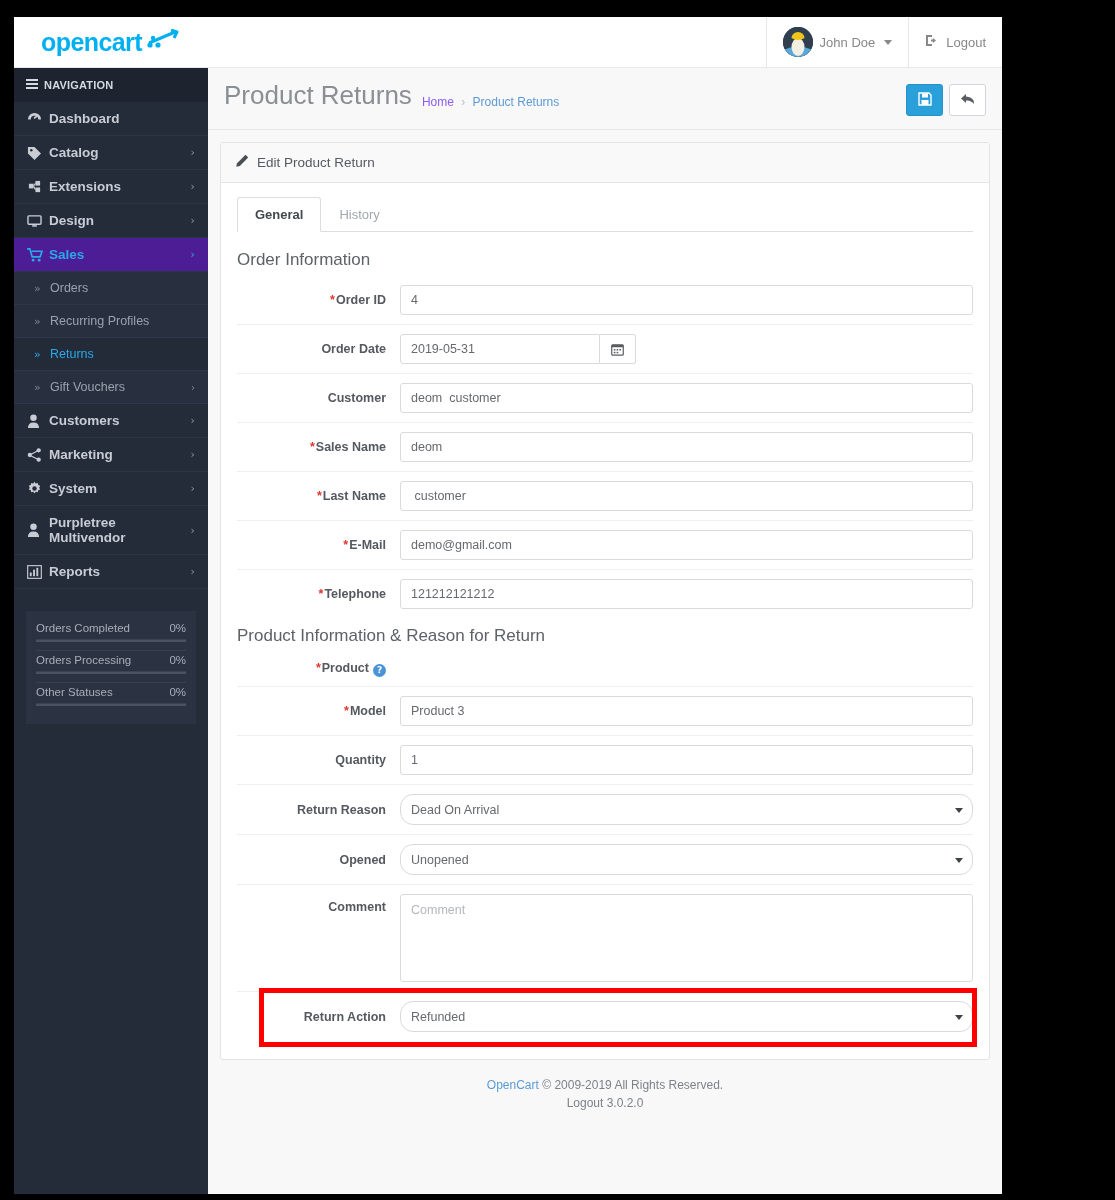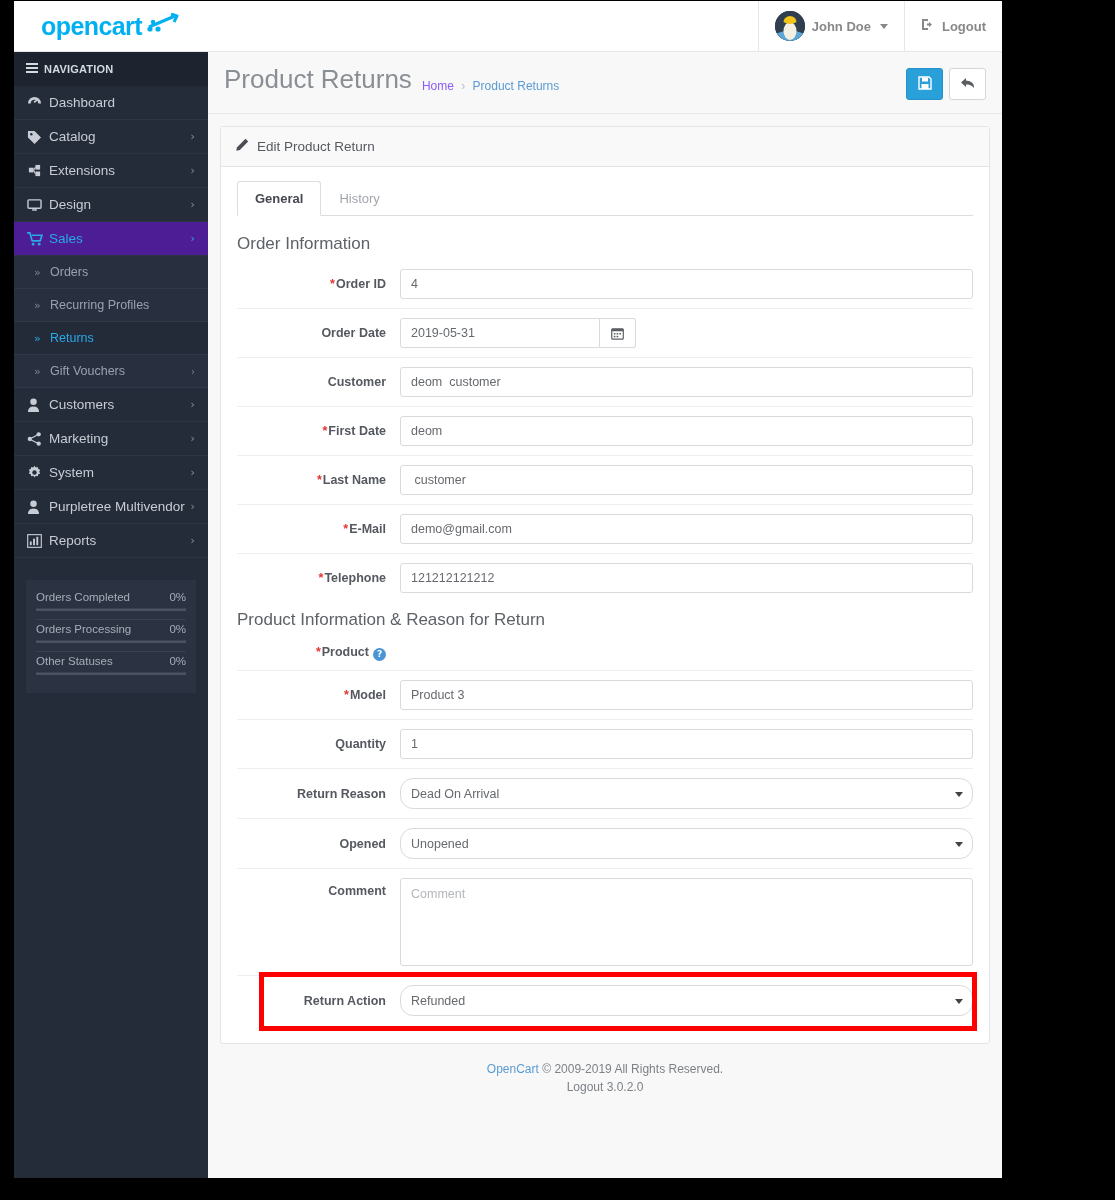--- a/index.html
+++ b/index.html
@@ -8,21 +8,21 @@
     width: 1115px;
     height: 1200px;
     background: #000000;
     font-family: "Liberation Sans", sans-serif;
     overflow: hidden;
   }
 
   #app {
     position: absolute;
     left: 14px;
-    top: 1px;
+    top: 17px;
     width: 988px;
     height: 1177px;
     background: #f8f8f8;
     overflow: hidden;
   }
 
   
   .topbar {
     display: flex;
     height: 51px;
@@ -51,21 +51,20 @@
     position: relative;
     width: 34px;
     height: 20px;
   }
   .brand-cart svg { position: absolute; top: -2px; left: 0; }
 
   .topbar-right {
     margin-left: auto;
     display: flex;
     align-items: stretch;
-    font-weight: bold;
   }
   .tb-item {
     display: flex;
     align-items: center;
     gap: 7px;
     padding: 0 16px;
     font-size: 13px;
     color: #888888;
     border-left: 1px solid #e7e7e7;
     cursor: pointer;
@@ -124,21 +123,21 @@
     cursor: pointer;
     position: relative;
   }
   .nav-item .ni-icon {
     width: 22px;
     display: inline-flex;
     align-items: center;
     color: #c8ccd4;
     flex: none;
   }
-  .nav-item .ni-label { flex: 1; }
+  .nav-item .ni-label { flex: 1; font-weight: bold; }
   .nav-item .ni-arrow {
     font-size: 11px; color: #8d949f; font-family: "DejaVu Sans", sans-serif;
   }
   .nav-item.active {
     background: #4c1d95;
     color: #2aa8e8;
   }
   .nav-item.active .ni-icon { color: #2aa8e8; }
   .nav-item.active .ni-arrow { color: #2aa8e8; }
 
@@ -673,21 +672,21 @@
             <div class="flabel">
               <span>Customer</span>
             </div>
             <div class="fctrl">
                 <input class="fin" value="deom  customer" style="">
               </div>
           </div>
 
           <div class="frow">
             <div class="flabel">
-              <span class="req">*</span><span>First Date</span>
+              <span class="req">*</span><span>Sales Name</span>
             </div>
             <div class="fctrl">
                 <input class="fin" value="deom" style="">
               </div>
           </div>
 
           <div class="frow">
             <div class="flabel">
               <span class="req">*</span><span>Last Name</span>
             </div>

